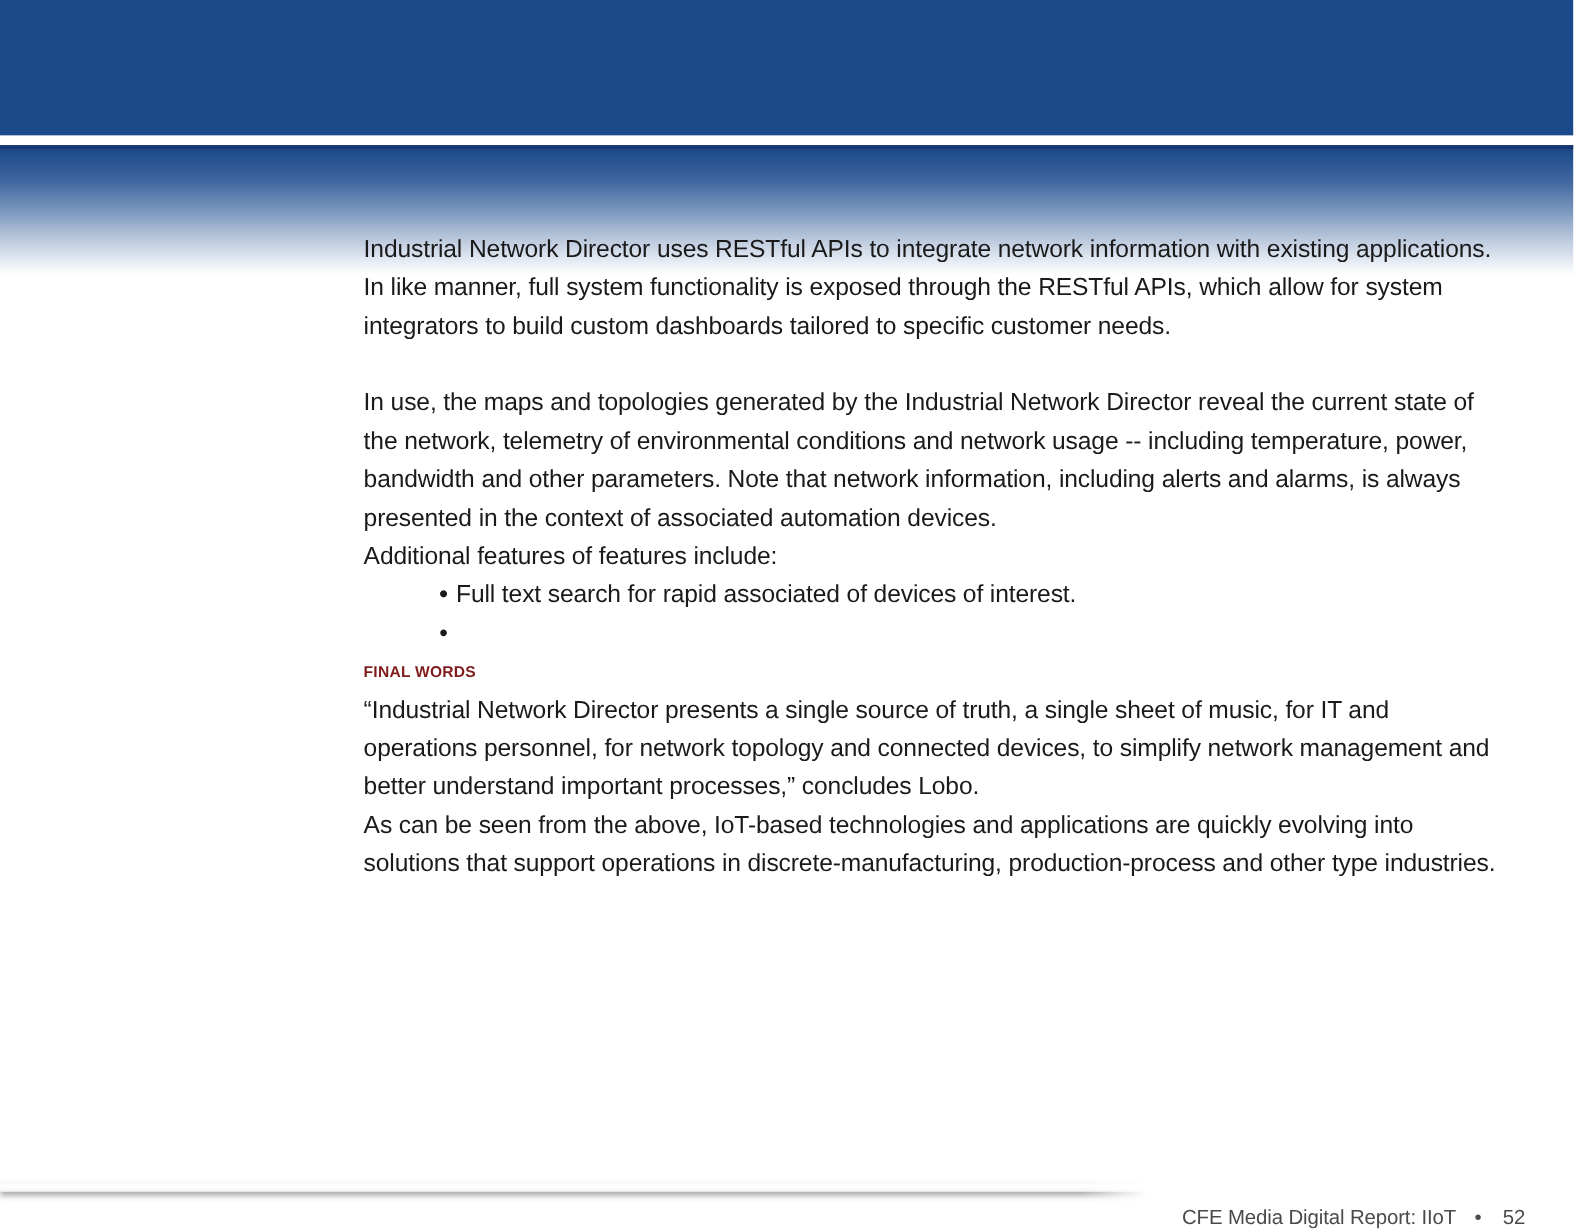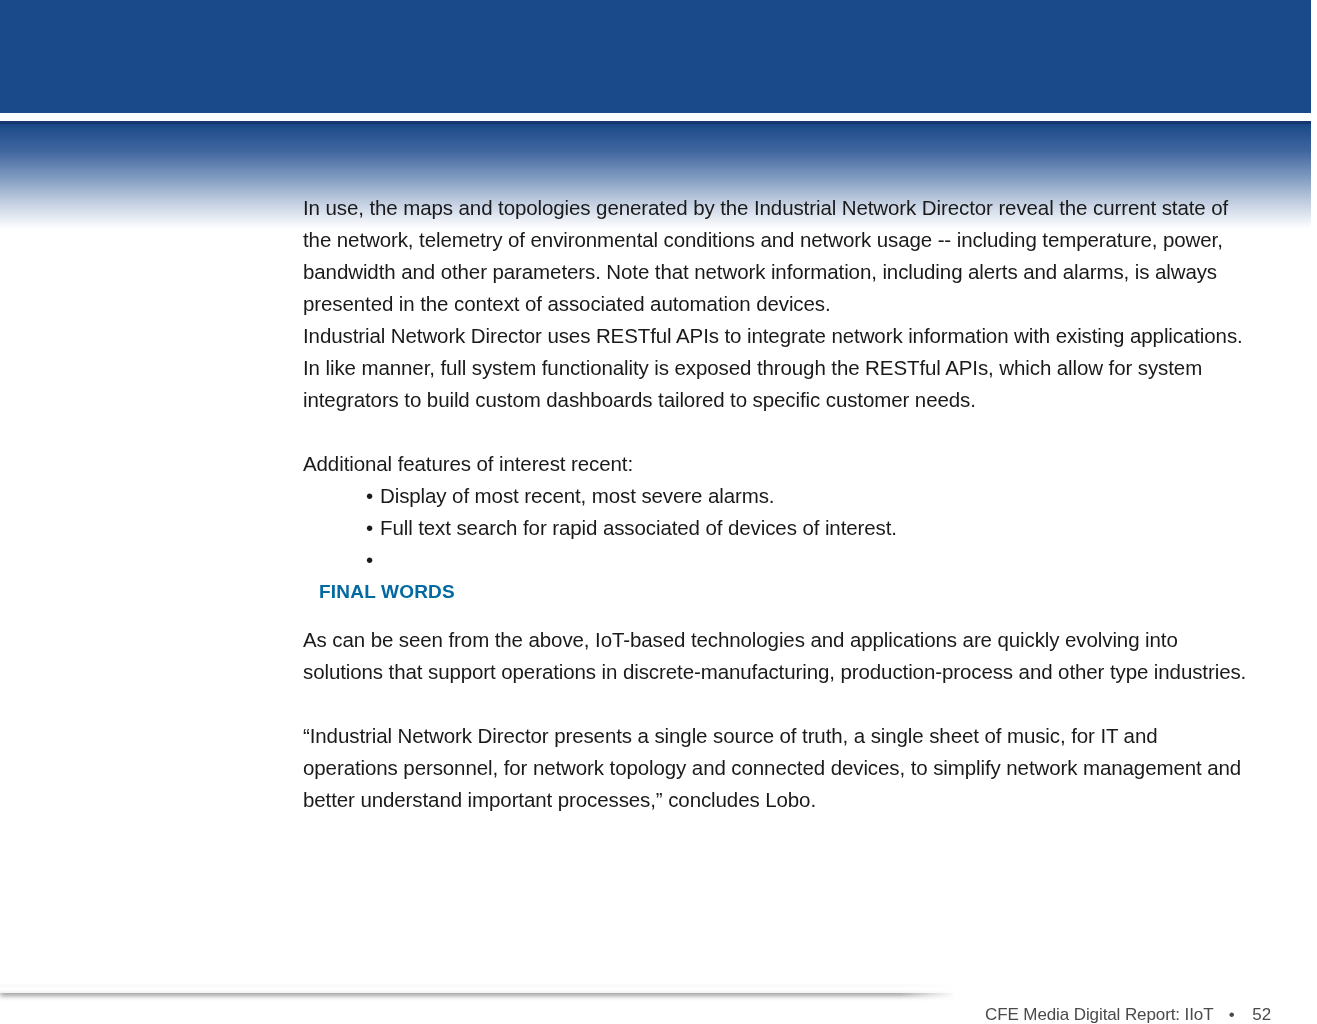--- a/index.html
+++ b/index.html
@@ -79,26 +79,26 @@
     color: #1a1a1a;
     letter-spacing: -0.1px;
     margin: 0 0 32px 0;
     font-stretch: condensed;
   }
   .para.tight {
     margin-bottom: 0;
   }
 
   .section-heading {
-    font-size: 19px;
+    font-size: 13px;
     line-height: 32px;
     font-weight: bold;
-    color: #0369a1;
+    color: #7f1d1d;
     letter-spacing: 0.2px;
-    margin: 16px;
+    margin: 0;
   }
 
   .bullet-list {
     list-style: none;
     margin: 0 0 32px 0;
     padding: 0 0 0 63px;
   }
   .bullet-list li {
     font-size: 20.5px;
     line-height: 32px;
@@ -163,46 +163,45 @@
 
 <div id="page">
 
   <div class="header-band"></div>
   <div class="header-gap"></div>
   <div class="header-gradient"></div>
   <div class="header-gradient-edge"></div>
 
   <div class="content">
 
+    <p class="para">Industrial Network Director uses RESTful APIs to integrate network information with existing applications. In like manner, full system functionality is exposed through the RESTful APIs, which allow for system integrators to build custom dashboards tailored to specific customer needs.</p>
+
     <p class="para tight">In use, the maps and topologies generated by the Industrial Network Director reveal the current state of the network, telemetry of environmental conditions and network usage -- including temperature, power, bandwidth and other parameters. Note that network information, including alerts and alarms, is always presented in the context of associated automation devices.</p>
 
-    <p class="para">Industrial Network Director uses RESTful APIs to integrate network information with existing applications. In like manner, full system functionality is exposed through the RESTful APIs, which allow for system integrators to build custom dashboards tailored to specific customer needs.</p>
-
-    <p class="para tight">Additional features of interest recent:</p>
+    <p class="para tight">Additional features of features include:</p>
 
     <ul class="bullet-list">
       <li>
         <span class="bullet-dot">•</span>
-        <span>Display of most recent, most severe alarms.</span>
       </li>
       <li>
         <span class="bullet-dot">•</span>
         <span>Full text search for rapid associated of devices of interest.</span>
       </li>
       <li>
         <span class="bullet-dot">•</span>
       </li>
     </ul>
 
 
     <h2 class="section-heading">FINAL WORDS</h2>
 
+    <p class="para tight">“Industrial Network Director presents a single source of truth, a single sheet of music, for IT and operations personnel, for network topology and connected devices, to simplify network management and better understand important processes,” concludes Lobo.</p>
+
     <p class="para">As can be seen from the above, IoT-based technologies and applications are quickly evolving into solutions that support operations in discrete-manufacturing, production-process and other type industries.</p>
-
-    <p class="para tight">“Industrial Network Director presents a single source of truth, a single sheet of music, for IT and operations personnel, for network topology and connected devices, to simplify network management and better understand important processes,” concludes Lobo.</p>
 
   </div>
 
   <div class="footer-bar"></div>
   <div class="footer-bar-fade"></div>
 
   <div class="footer-text">
     <span>CFE Media Digital Report: IIoT</span>
     <span class="footer-sep">•</span>
     <span class="footer-page">52</span>

